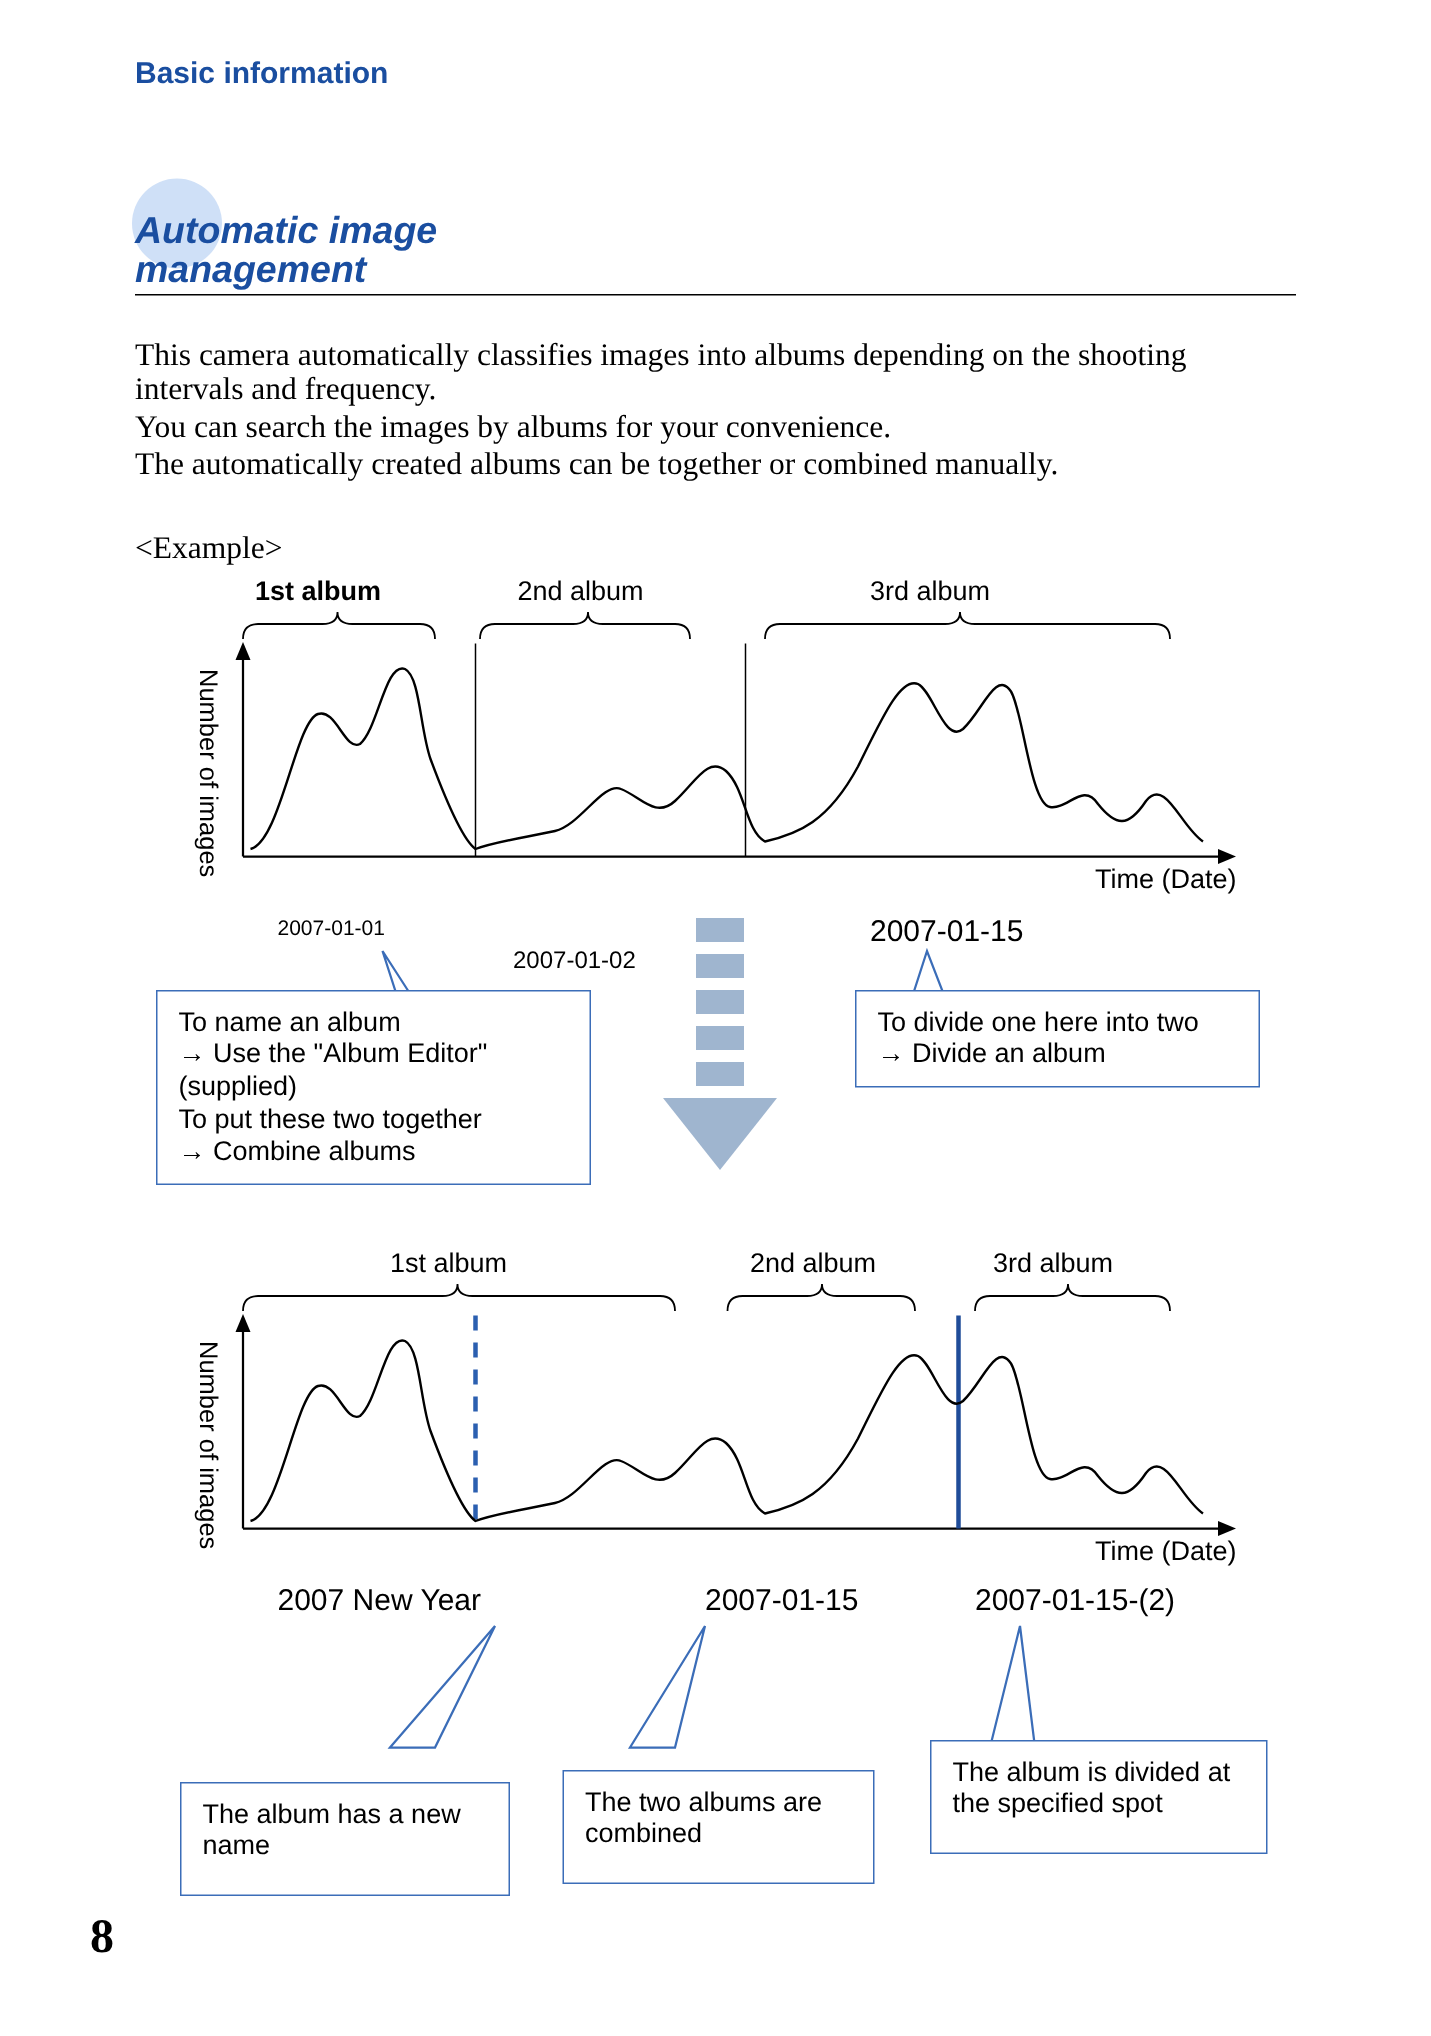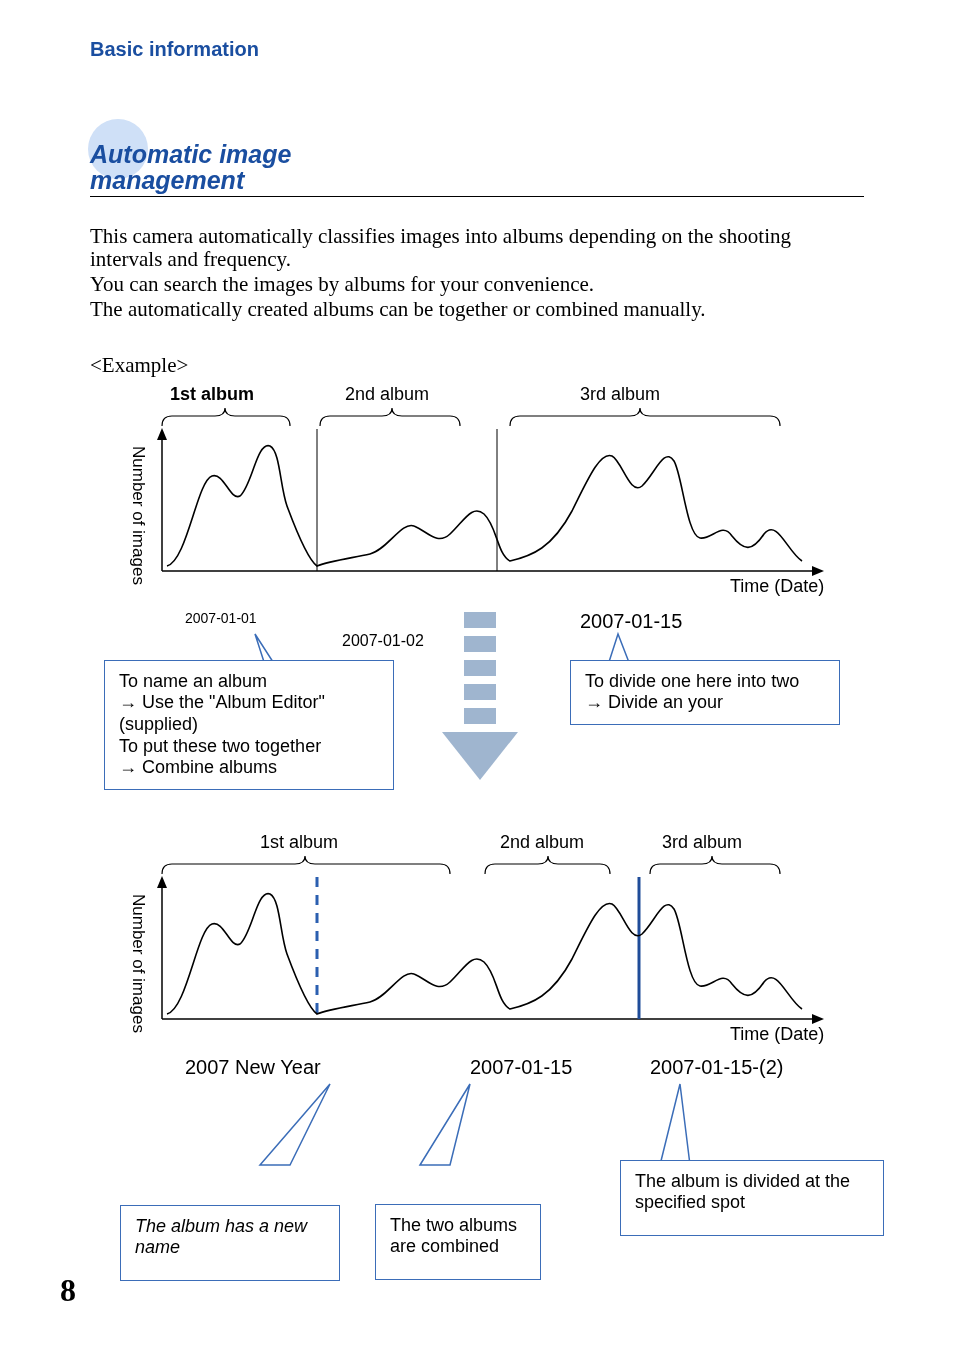--- a/index.html
+++ b/index.html
@@ -177,21 +177,21 @@
 
   <div class="callout" style="left:14px; top:276px; width:290px;">
     <div>To name an album</div>
     <div><span class="arrow-char">→</span> <span>Use the "Album Editor" (supplied)</span></div>
     <div>To put these two together</div>
     <div><span class="arrow-char">→</span> <span>Combine albums</span></div>
   </div>
 
   <div class="callout" style="left:480px; top:276px; width:270px;">
     <div>To divide one here into two</div>
-    <div><span class="arrow-char">→</span> <span>Divide an your</span></div>
+    <div><span class="arrow-char">→</span> <span>Divide an album</span></div>
   </div>
 
   <svg width="120" height="190" style="left:332px; top:228px;">
     <rect x="42" y="0" width="32" height="16" fill="#9fb5cf"></rect>
     <rect x="42" y="24" width="32" height="16" fill="#9fb5cf"></rect>
     <rect x="42" y="48" width="32" height="16" fill="#9fb5cf"></rect>
     <rect x="42" y="72" width="32" height="16" fill="#9fb5cf"></rect>
     <rect x="42" y="96" width="32" height="16" fill="#9fb5cf"></rect>
     <polygon points="20,120 96,120 58,168" fill="#9fb5cf"></polygon>
   </svg>
@@ -243,25 +243,25 @@
   <div class="label" style="left:95px;  top:672px; font-size:20px;">2007 New Year</div>
   <div class="label" style="left:380px; top:672px; font-size:20px;">2007-01-15</div>
   <div class="label" style="left:560px; top:672px; font-size:20px;">2007-01-15-(2)</div>
 
   <svg width="770" height="120" style="top:686px;">
     <polygon points="170,95 240,14 200,95" fill="#fff" stroke="#3b6db8" stroke-width="1.5"></polygon>
     <polygon points="330,95 380,14 360,95" fill="#fff" stroke="#3b6db8" stroke-width="1.5"></polygon>
     <polygon points="570,95 590,14 600,95" fill="#fff" stroke="#3b6db8" stroke-width="1.5"></polygon>
   </svg>
 
-  <div class="callout" style="left:30px;  top:821px; width:220px; height:76px;font-style:italic;">
+  <div class="callout" style="left:30px;  top:804px; width:220px; height:76px;">
     <span>The album has a new name</span>
   </div>
-  <div class="callout" style="left:285px; top:820px; width:166px; height:76px;">
+  <div class="callout" style="left:285px; top:796px; width:208px; height:76px;">
     <span>The two albums are combined</span>
   </div>
-  <div class="callout" style="left:530px; top:776px; width:264px; height:76px;">
+  <div class="callout" style="left:530px; top:776px; width:225px; height:76px;">
     <span>The album is divided at the specified spot</span>
   </div>
 
 </div>
 
 <div class="page-num">8</div>
 
 </body></html>

